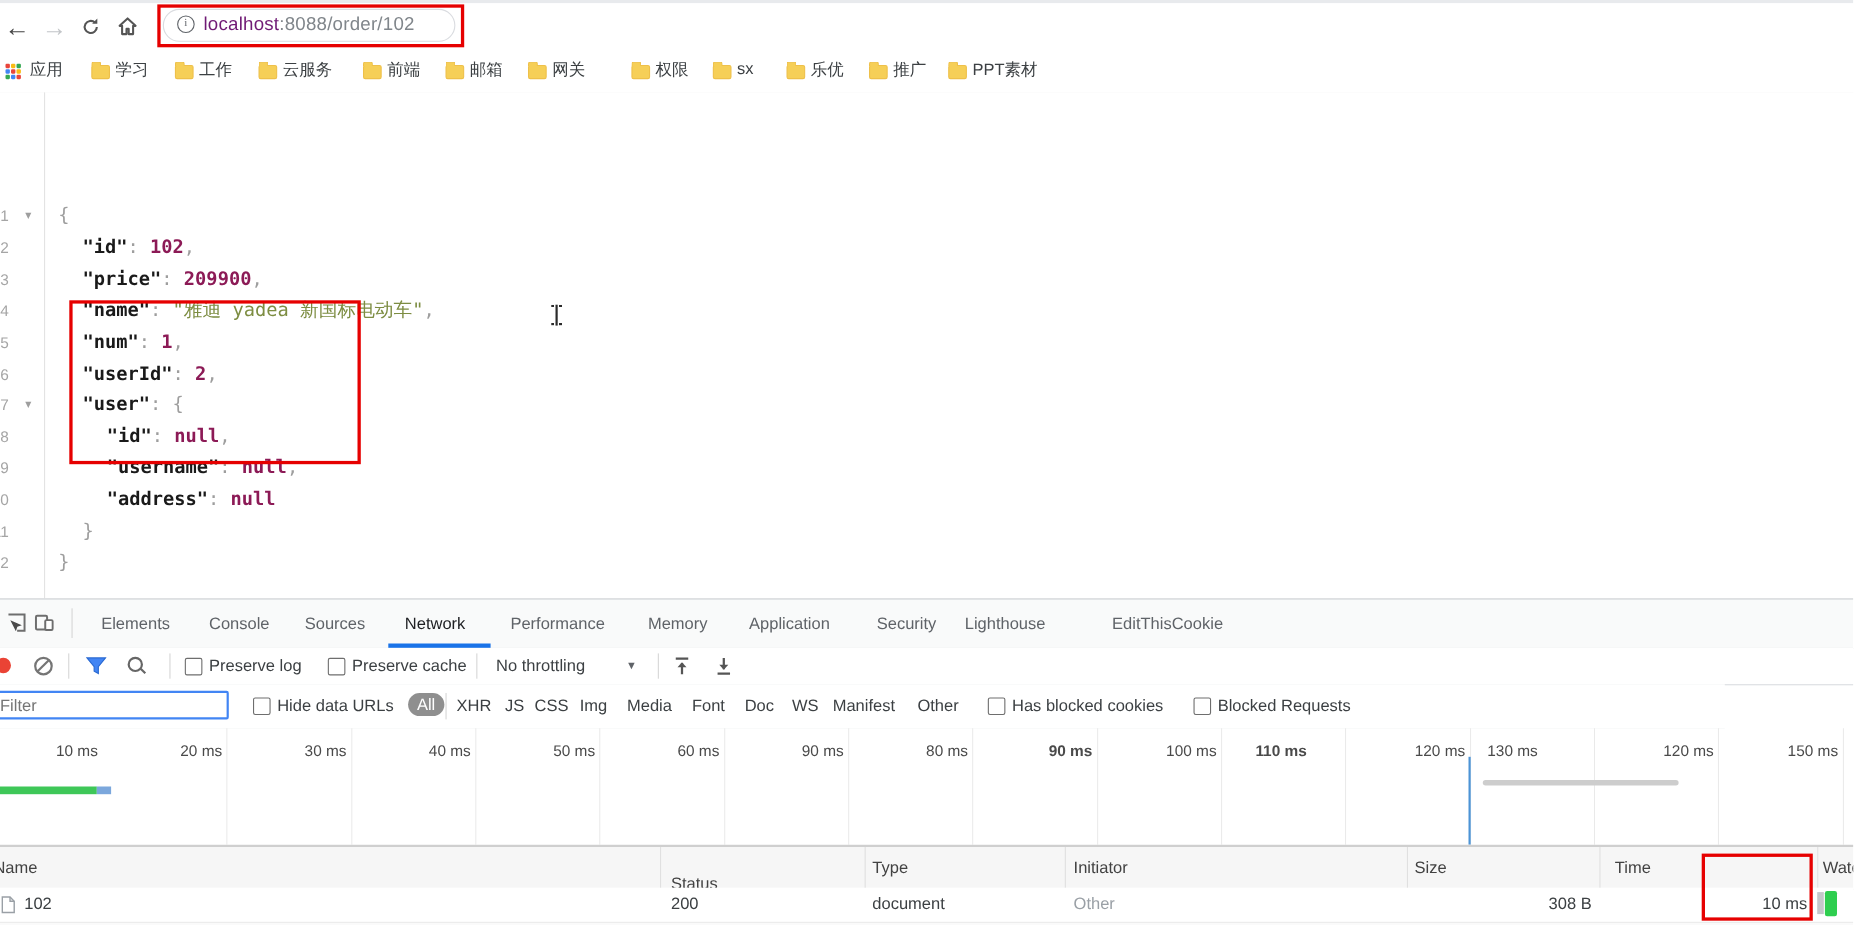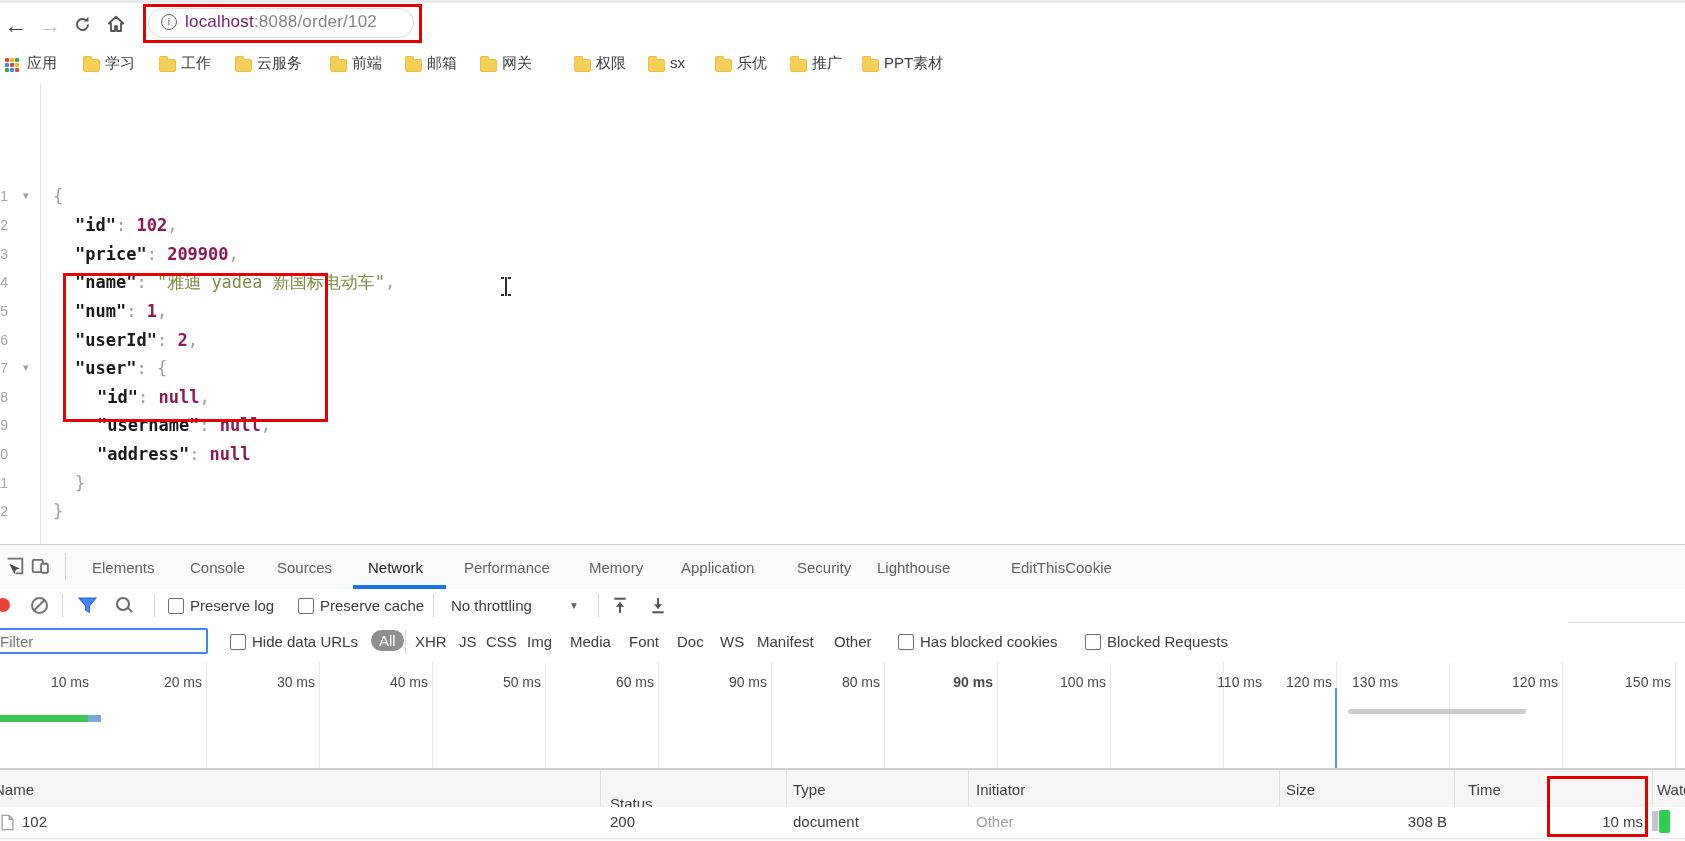--- a/index.html
+++ b/index.html
@@ -281,21 +281,21 @@
     <span class="tlbl" style="left:3px;">10 ms</span>
     <span class="tlbl" style="left:116px;">20 ms</span>
     <span class="tlbl" style="left:229px;">30 ms</span>
     <span class="tlbl" style="left:342px;">40 ms</span>
     <span class="tlbl" style="left:455px;">50 ms</span>
     <span class="tlbl" style="left:568px;">60 ms</span>
     <span class="tlbl" style="left:681px;">90 ms</span>
     <span class="tlbl" style="left:794px;">80 ms</span>
     <span class="tlbl" style="left:907px;font-weight:bold;">90 ms</span>
     <span class="tlbl" style="left:1020px;">100 ms</span>
-    <span class="tlbl" style="left:1176px;">110 ms</span>
+    <span class="tlbl" style="left:1102px;font-weight:bold;">110 ms</span>
     <span class="tlbl" style="left:1246px;">120 ms</span>
     <span class="tlbl" style="left:1312px;">130 ms</span>
     <span class="tlbl" style="left:1472px;">120 ms</span>
     <span class="tlbl" style="left:1585px;">150 ms</span>
     <div class="abs" id="ov-bar"></div>
     <div class="abs" id="ov-bar-tip"></div>
     <div class="abs" id="dcl-line"></div>
     <div class="abs" id="tl-scroll"></div>
   </div>
 

